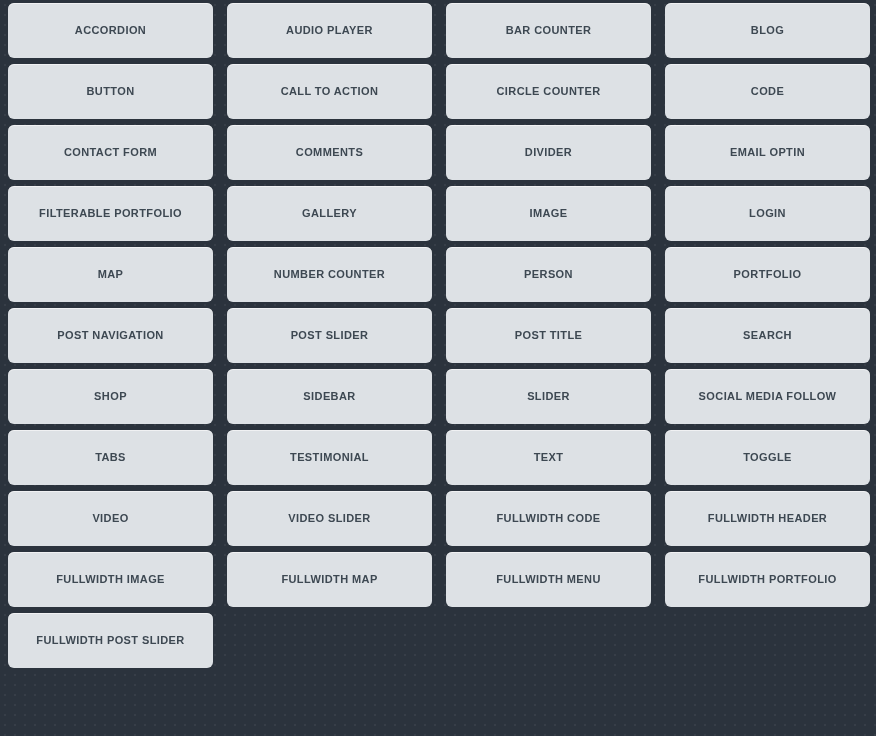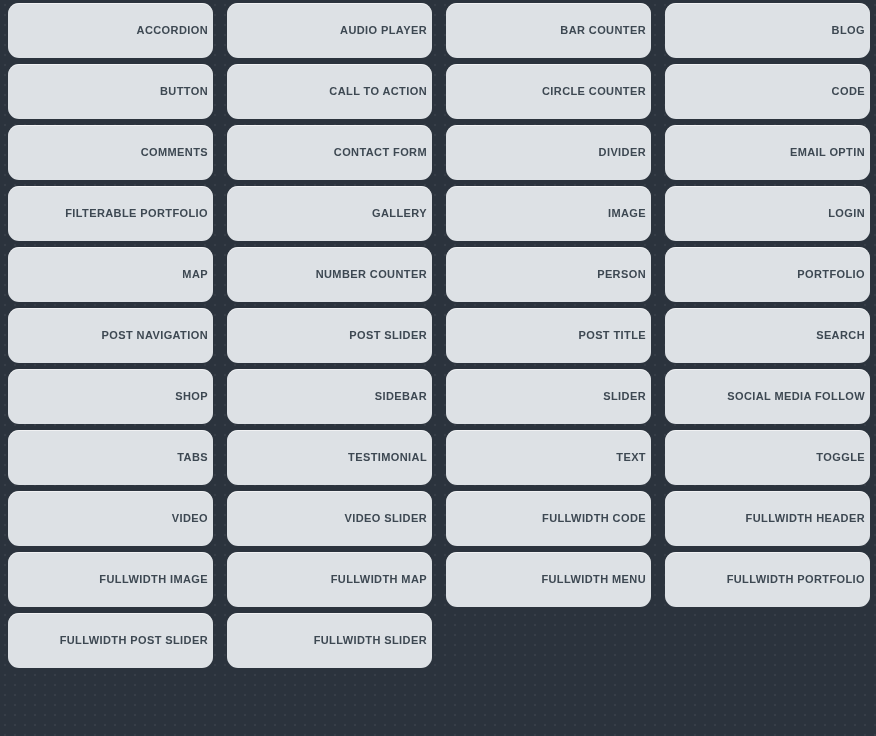--- a/index.html
+++ b/index.html
@@ -25,24 +25,24 @@
     row-gap: 6px;
     padding: 3px 6px 0 8px;
     box-sizing: border-box;
     width: 876px;
     align-content: start;
   }
 
   .module-tile {
     height: 55px;
     background: #dde1e5;
-    border-radius: 11px;
+    border-radius: 6px;
     display: flex;
     align-items: center;
-    justify-content: flex-end;
+    justify-content: center;
     text-align: center;
     box-sizing: border-box;
     padding: 2px 5px;
     position: relative;
     box-shadow: inset 0 1px 0 rgba(255,255,255,0.55);
     cursor: pointer;
   }
 
   .module-tile-label {
     font-size: 11px;
@@ -76,24 +76,24 @@
     <div class="module-tile">
       <span class="module-tile-label">CALL TO ACTION</span>
     </div>
     <div class="module-tile">
       <span class="module-tile-label">CIRCLE COUNTER</span>
     </div>
     <div class="module-tile">
       <span class="module-tile-label">CODE</span>
     </div>
     <div class="module-tile">
-      <span class="module-tile-label">COMMENTS</span>
+      <span class="module-tile-label">CONTACT FORM</span>
     </div>
     <div class="module-tile">
-      <span class="module-tile-label">CONTACT FORM</span>
+      <span class="module-tile-label">COMMENTS</span>
     </div>
     <div class="module-tile">
       <span class="module-tile-label">DIVIDER</span>
     </div>
     <div class="module-tile">
       <span class="module-tile-label">EMAIL OPTIN</span>
     </div>
     <div class="module-tile">
       <span class="module-tile-label">FILTERABLE PORTFOLIO</span>
     </div>
@@ -174,16 +174,13 @@
     </div>
     <div class="module-tile">
       <span class="module-tile-label">FULLWIDTH MENU</span>
     </div>
     <div class="module-tile">
       <span class="module-tile-label">FULLWIDTH PORTFOLIO</span>
     </div>
     <div class="module-tile">
       <span class="module-tile-label">FULLWIDTH POST SLIDER</span>
     </div>
-    <div class="module-tile">
-      <span class="module-tile-label">FULLWIDTH SLIDER</span>
-    </div>
   </div>
 
 </body></html>

